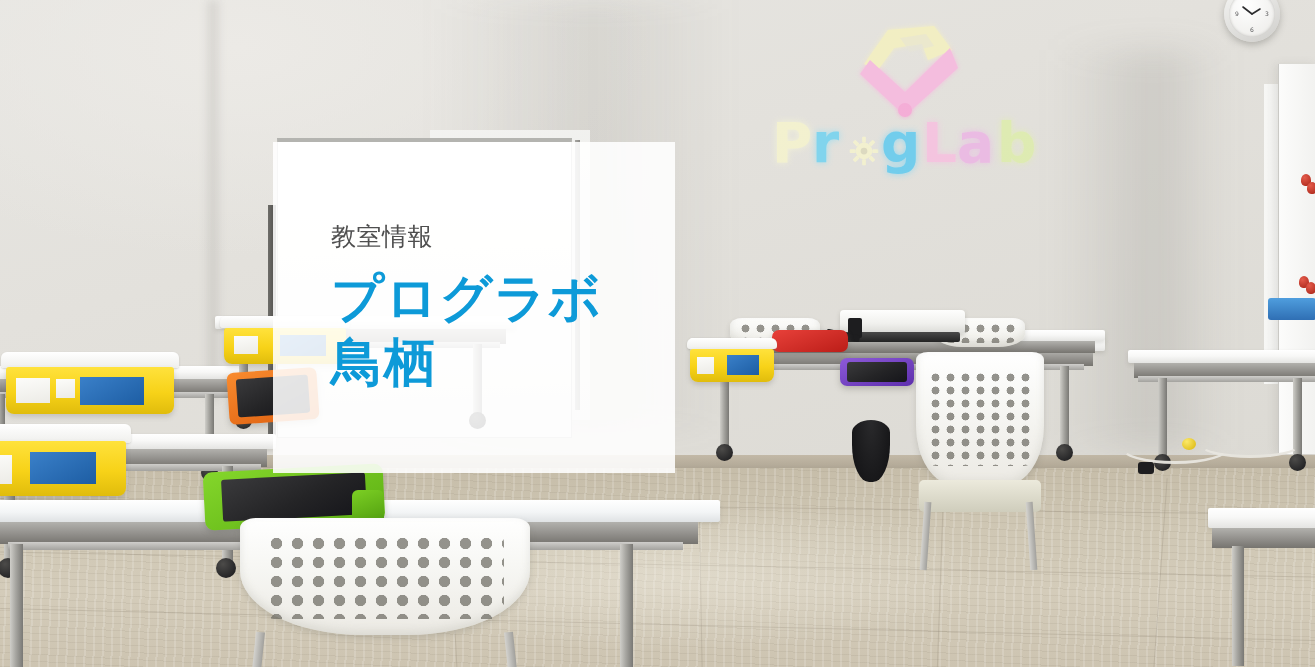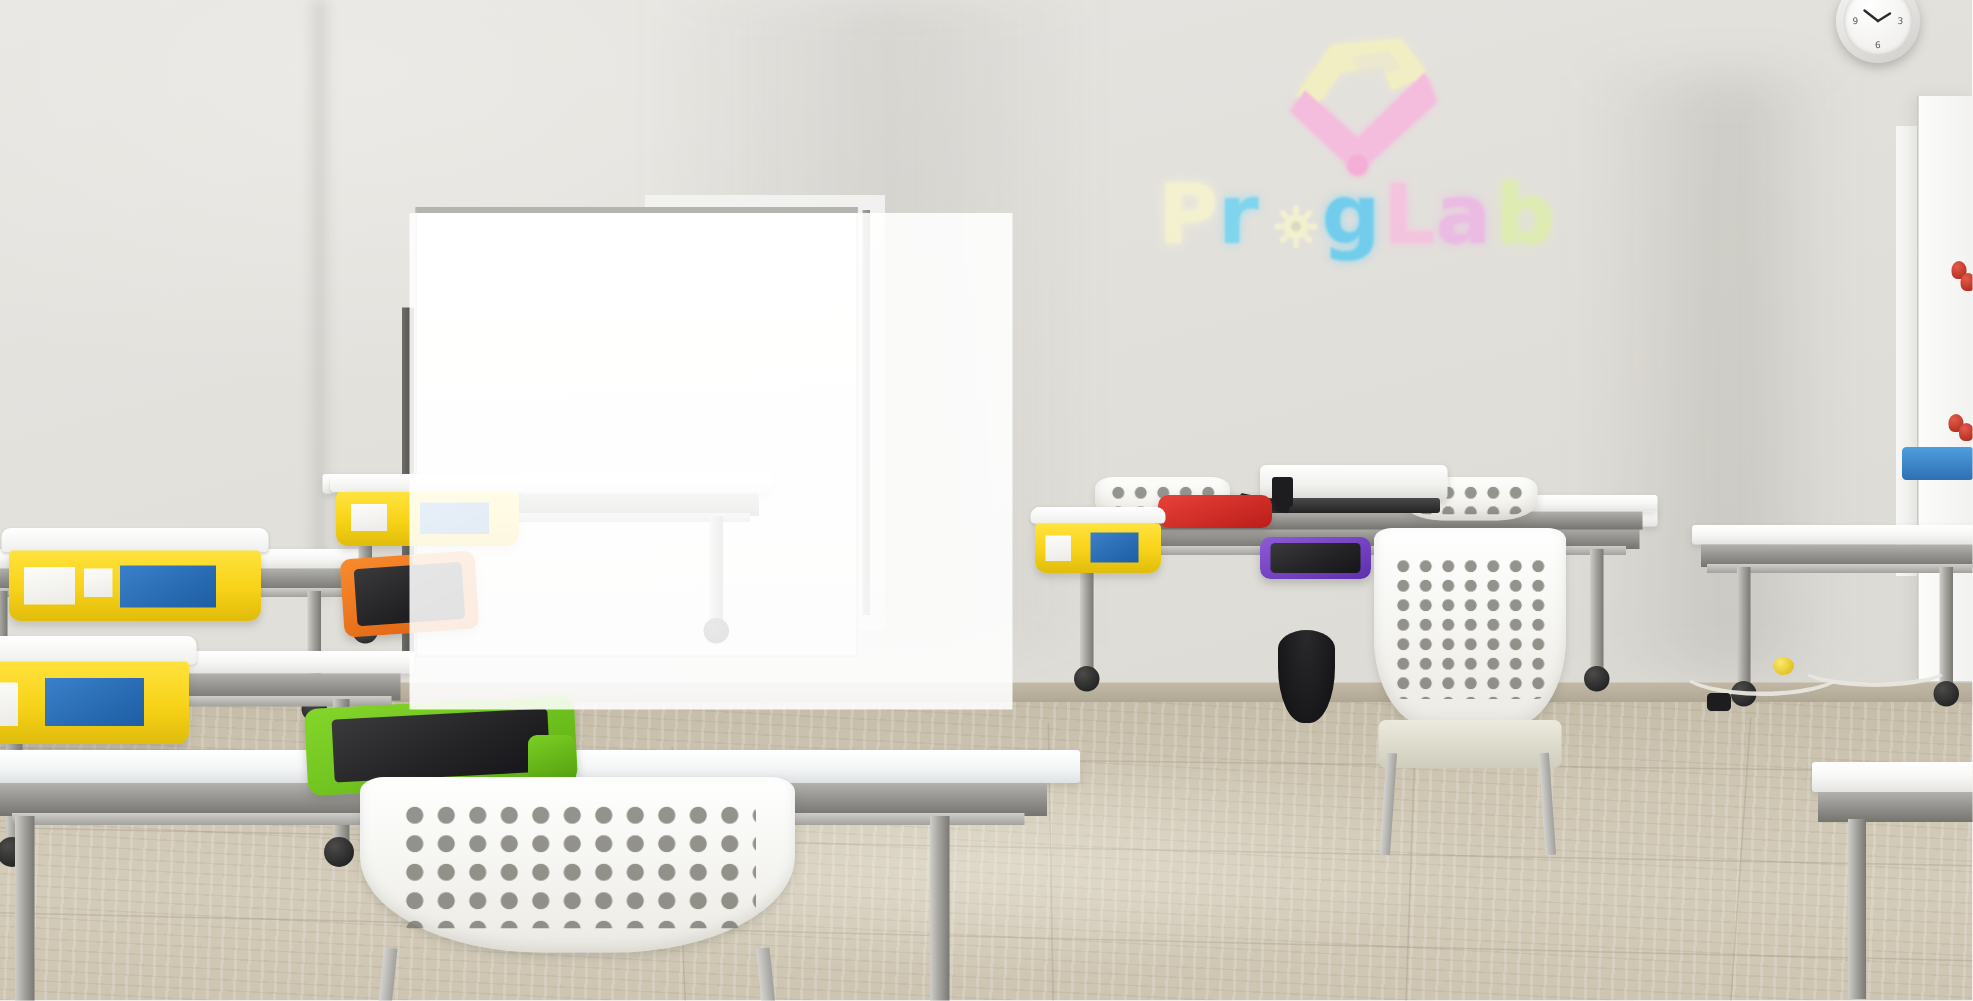--- a/index.html
+++ b/index.html
@@ -408,15 +408,20 @@
   <div class="caster" style="left:672px; top:598px; width:22px; height:22px; border-radius:50%; background:radial-gradient(circle at 35% 30%,#4c4b49,#17171a);"></div>
   <div class="caster" style="left:520px; top:566px; width:20px; height:20px; border-radius:50%; background:radial-gradient(circle at 35% 30%,#4c4b49,#17171a);"></div>
 
   <div class="tbl" style="left:1208px; top:508px; width:140px; height:160px;">
     <div class="top" style="height:20px;"></div>
     <div class="apron" style="top:20px; height:20px;"></div>
     <div class="leg" style="left:24px; top:38px; height:120px; width:12px;"></div>
   </div>
 
   <div class="card">
+    <div class="card-eyebrow">教室情報</div>
+    <div class="card-title">
+      <span class="ln">プログラボ</span>
+      <span class="ln">鳥栖</span>
+    </div>
   </div>
 
 </div>
 
 </body></html>

